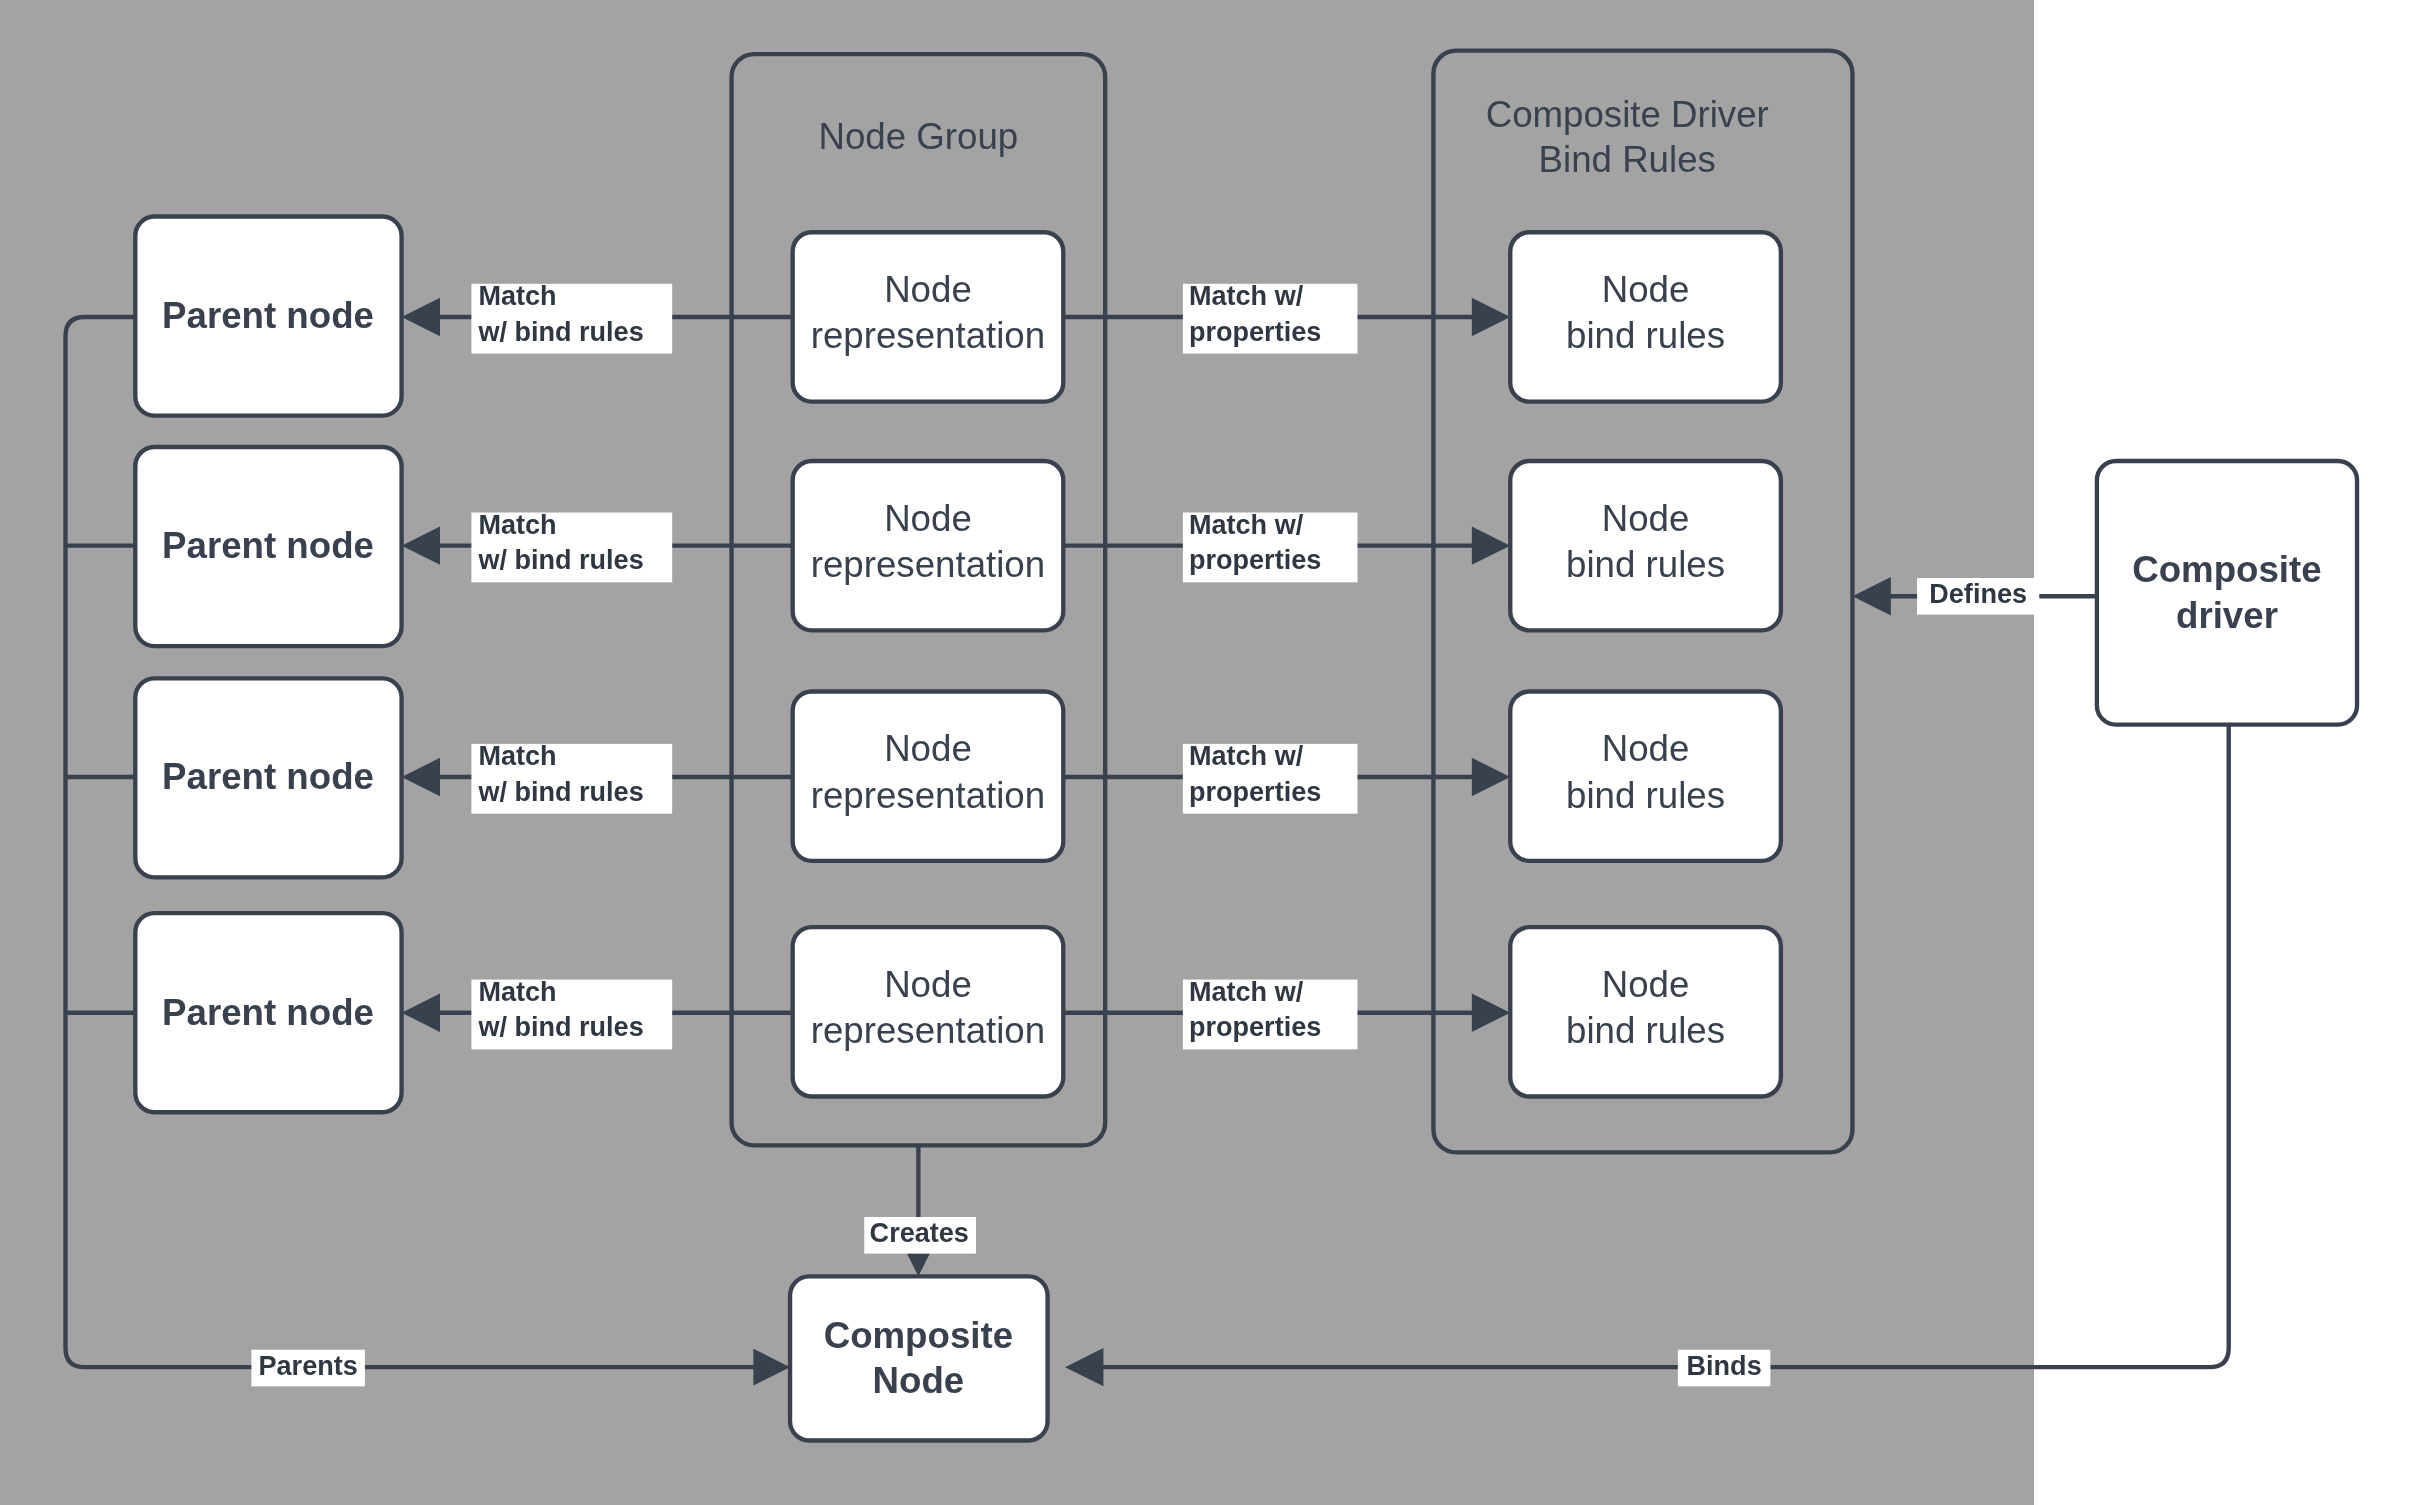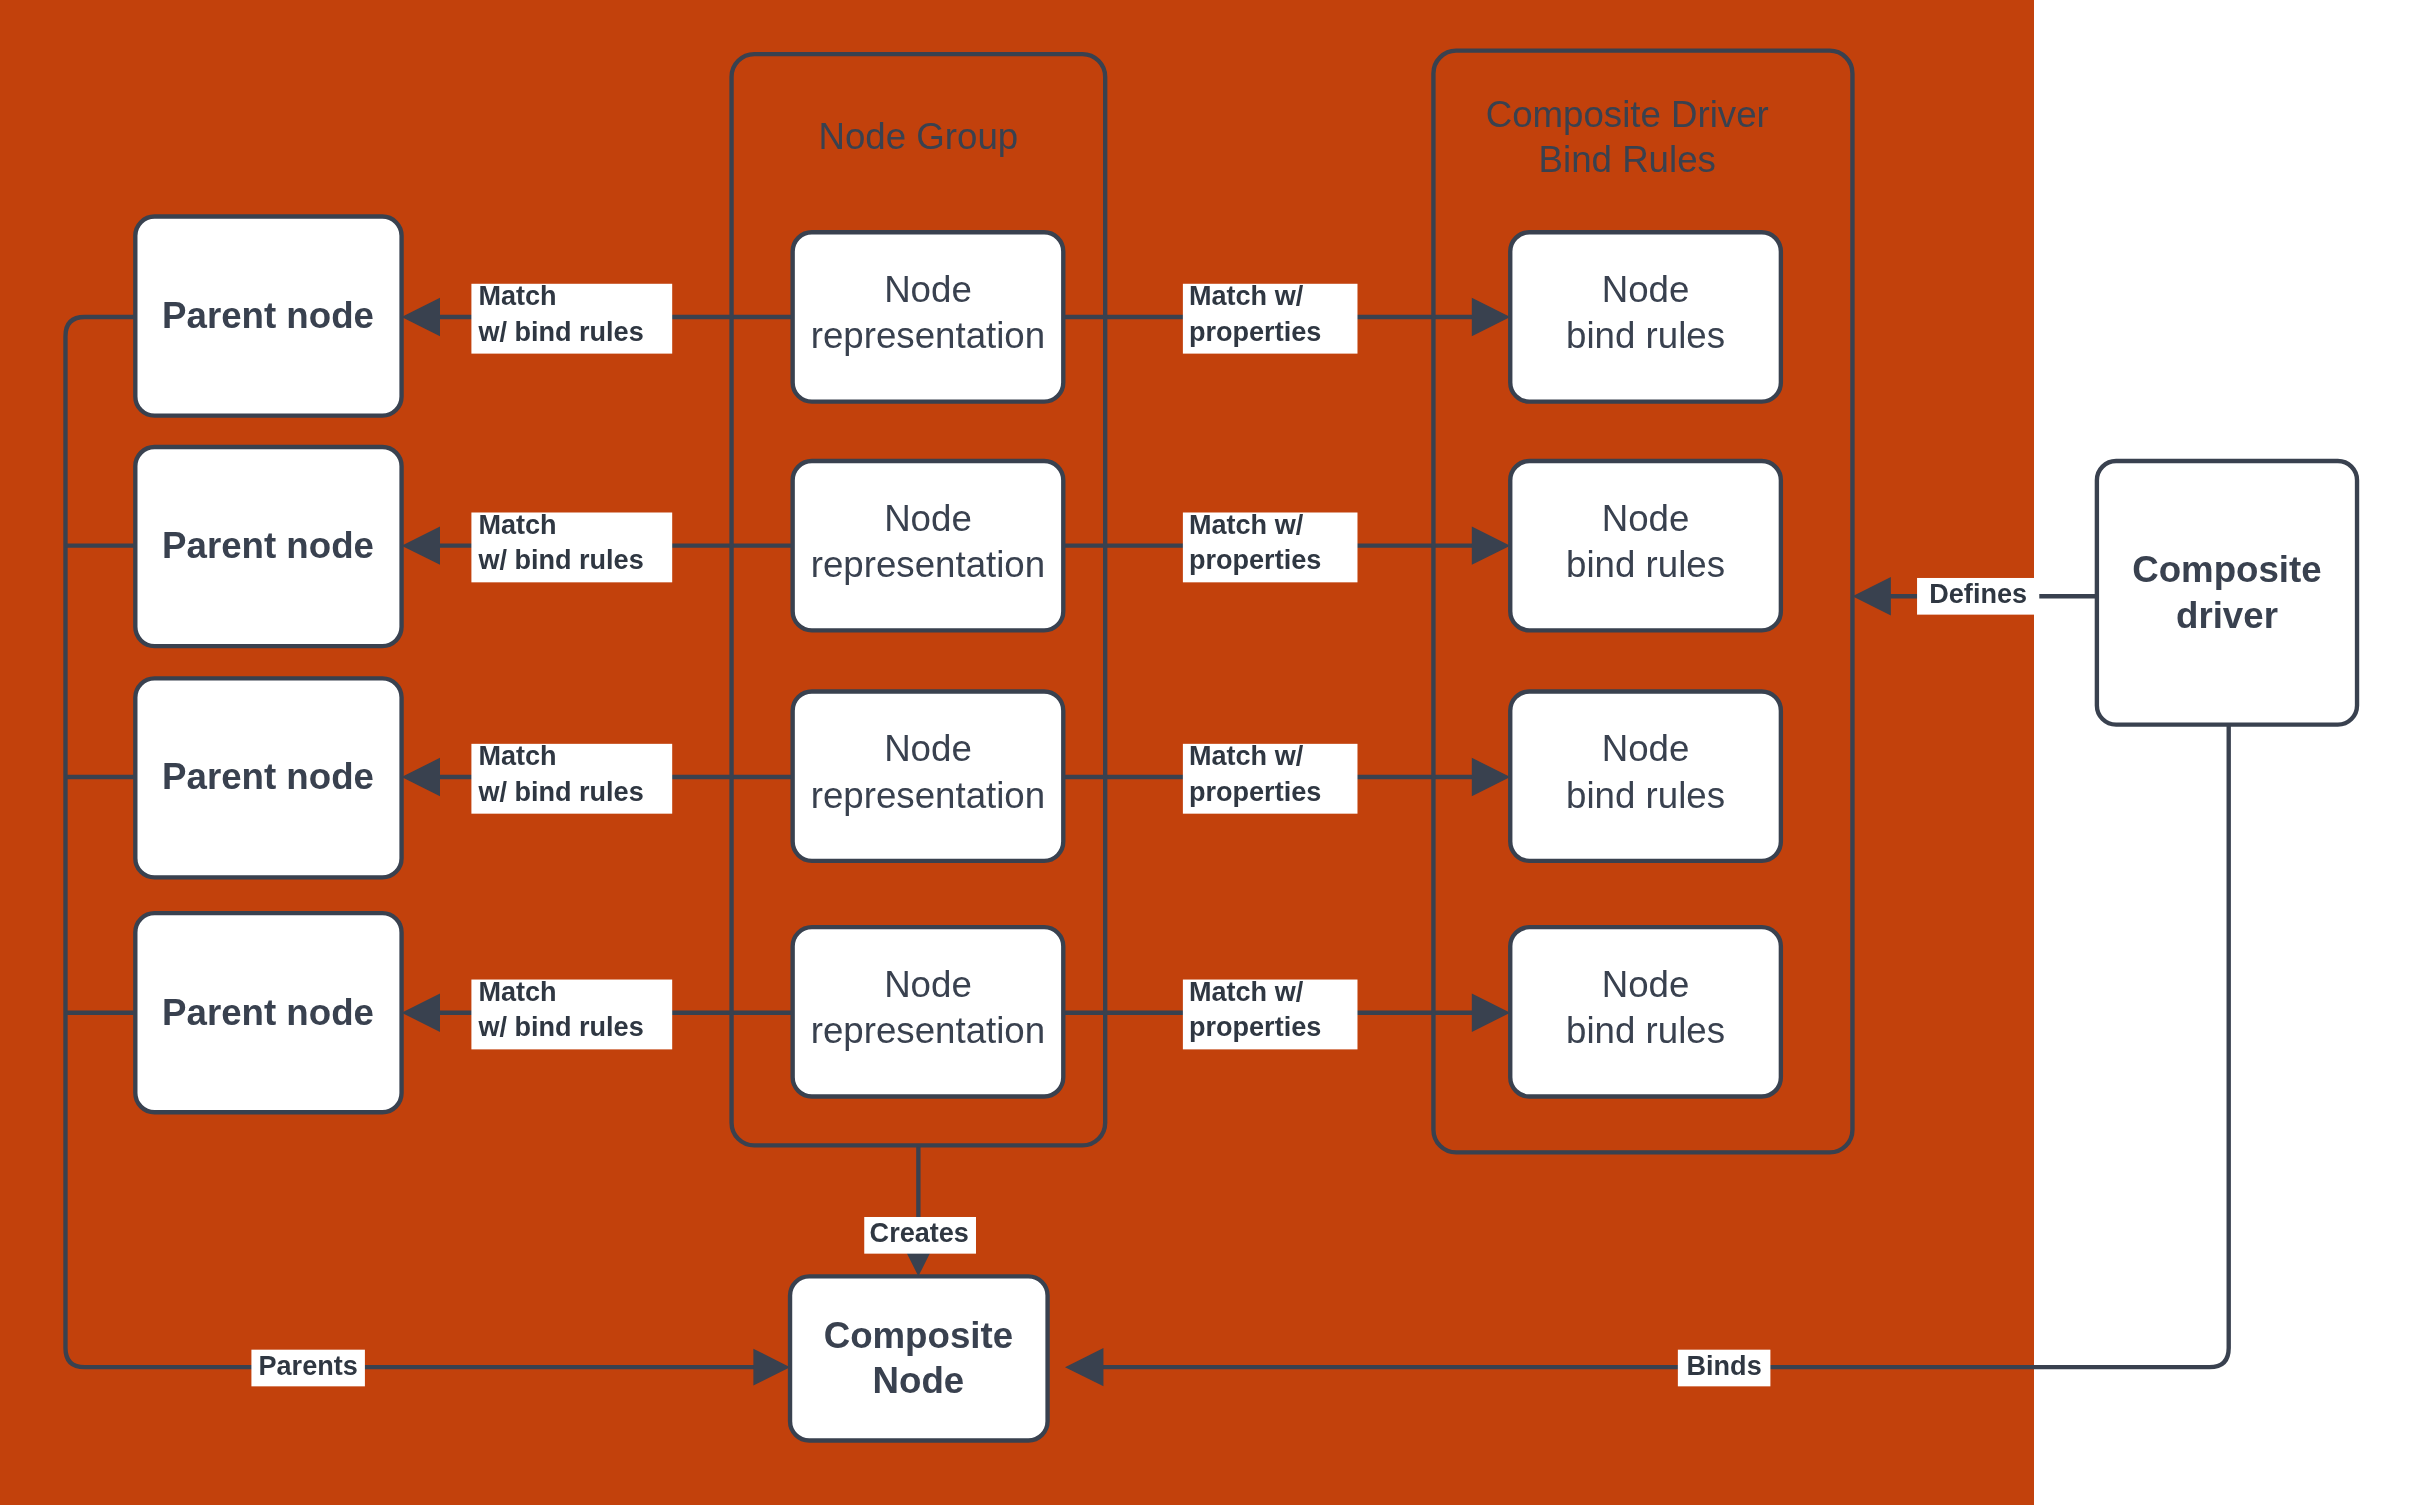--- a/index.html
+++ b/index.html
@@ -10,21 +10,21 @@
   body {
     width: 2426px;
     height: 1506px;
     font-family: "Liberation Sans", sans-serif;
     overflow: hidden;
   }
   #diagram-root {
     position: relative;
     width: 2034px;
     height: 1506px;
-    background: #c2410c;
+    background: #a3a3a3;
   }
   svg.canvas {
     display: block;
     width: 2426px;
     height: 1506px;
   }
   .shape-rect {
     fill: #ffffff;
     stroke: #39414f;
     stroke-width: 5;

